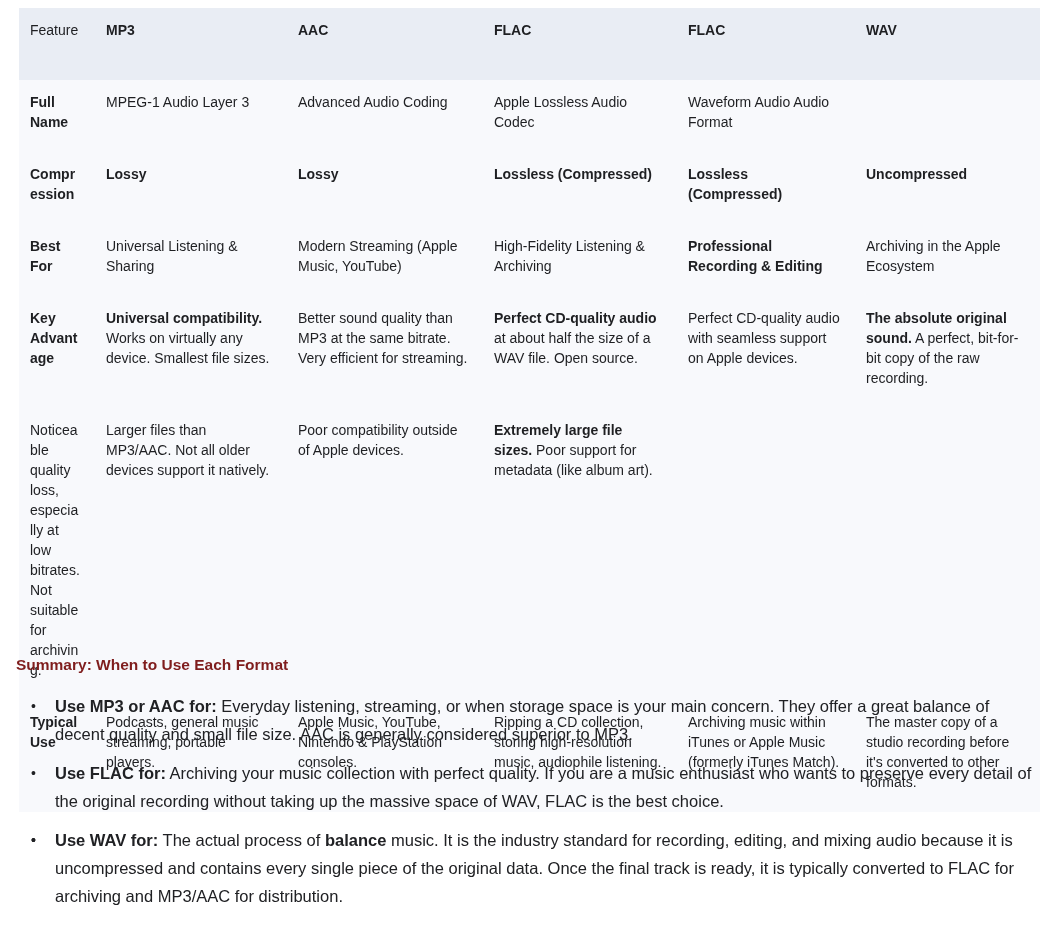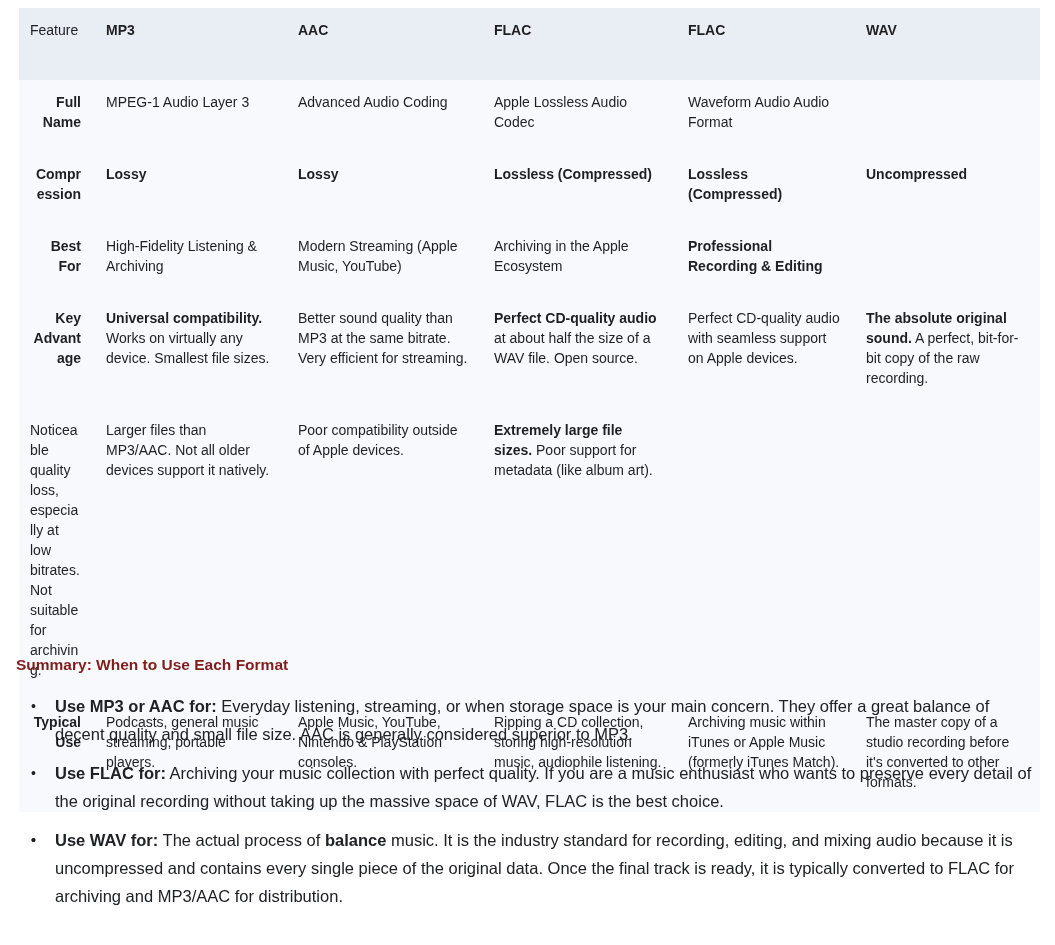--- a/index.html
+++ b/index.html
@@ -28,21 +28,21 @@
   .thead { background: #e9edf4; }
   .tr    { background: #f8f9fc; }
   .th, .td {
     padding: 12px 14px 20px 11px;
     font-size: 14px;
     line-height: 20px;
     overflow-wrap: break-word;
   }
   .th { font-weight: 700; }
   .th.feature-head { font-weight: 400; word-break: break-word; }
-  .td.feature-cell { font-weight: 700; word-break: break-word; text-align: right; }
+  .td.feature-cell { font-weight: 700; word-break: break-word; }
   .b { font-weight: 700; }
 
   
   .summary {
     position: absolute;
     left: 16px;
     top: 654px;
     width: 1024px;
   }
   .summary-heading {
@@ -94,24 +94,25 @@
     <div class="td feature-cell">Compression</div>
     <div class="td"><span class="b">Lossy</span></div>
     <div class="td"><span class="b">Lossy</span></div>
     <div class="td"><span class="b">Lossless (Compressed)</span></div>
     <div class="td"><span class="b">Lossless (Compressed)</span></div>
     <div class="td"><span class="b">Uncompressed</span></div>
   </div>
 
   <div class="grid-row tr">
     <div class="td feature-cell">Best For</div>
+    <div class="td"><span>Universal Listening &amp; Sharing</span></div>
+    <div class="td"><span>Modern Streaming (Apple Music, YouTube)</span></div>
     <div class="td"><span>High-Fidelity Listening &amp; Archiving</span></div>
-    <div class="td"><span>Modern Streaming (Apple Music, YouTube)</span></div>
+    <div class="td"><span class="b">Professional Recording &amp; Editing</span></div>
     <div class="td"><span>Archiving in the Apple Ecosystem</span></div>
-    <div class="td"><span class="b">Professional Recording &amp; Editing</span></div>
   </div>
 
   <div class="grid-row tr">
     <div class="td feature-cell">Key Advantage</div>
     <div class="td"><span class="b">Universal compatibility.</span><span> Works on virtually any device. Smallest file sizes.</span></div>
     <div class="td"><span>Better sound quality than MP3 at the same bitrate. Very efficient for streaming.</span></div>
     <div class="td"><span class="b">Perfect CD-quality audio</span><span> at about half the size of a WAV file. Open source.</span></div>
     <div class="td"><span>Perfect CD-quality audio with seamless support on Apple devices.</span></div>
     <div class="td"><span class="b">The absolute original sound.</span><span> A perfect, bit-for-bit copy of the raw recording.</span></div>
   </div>

